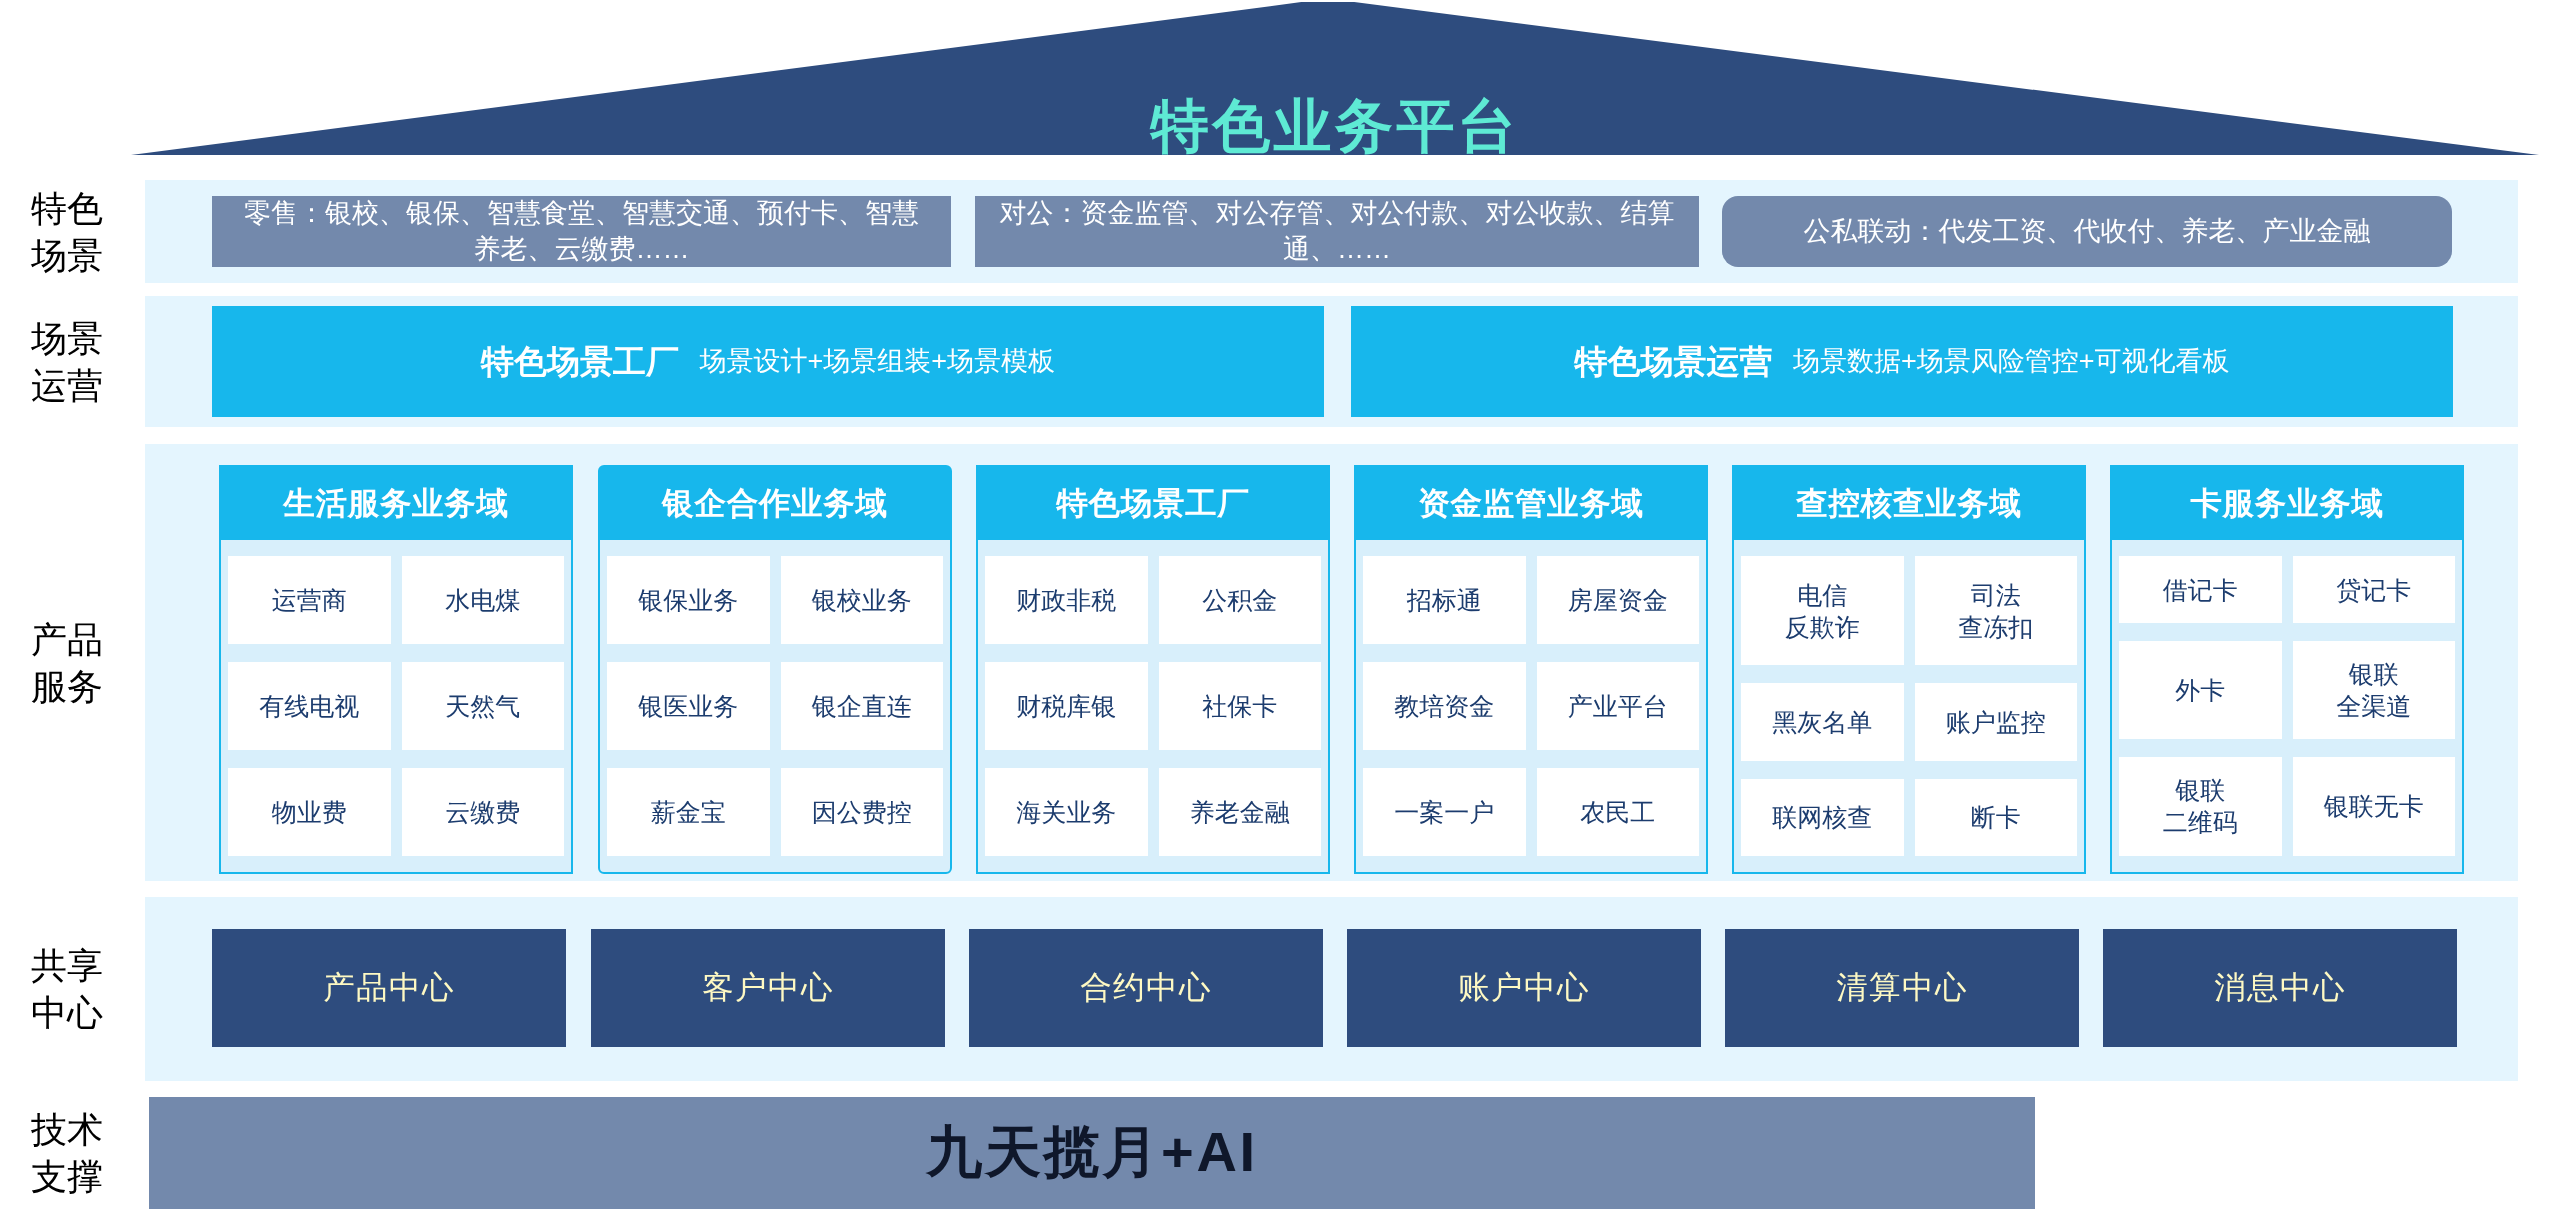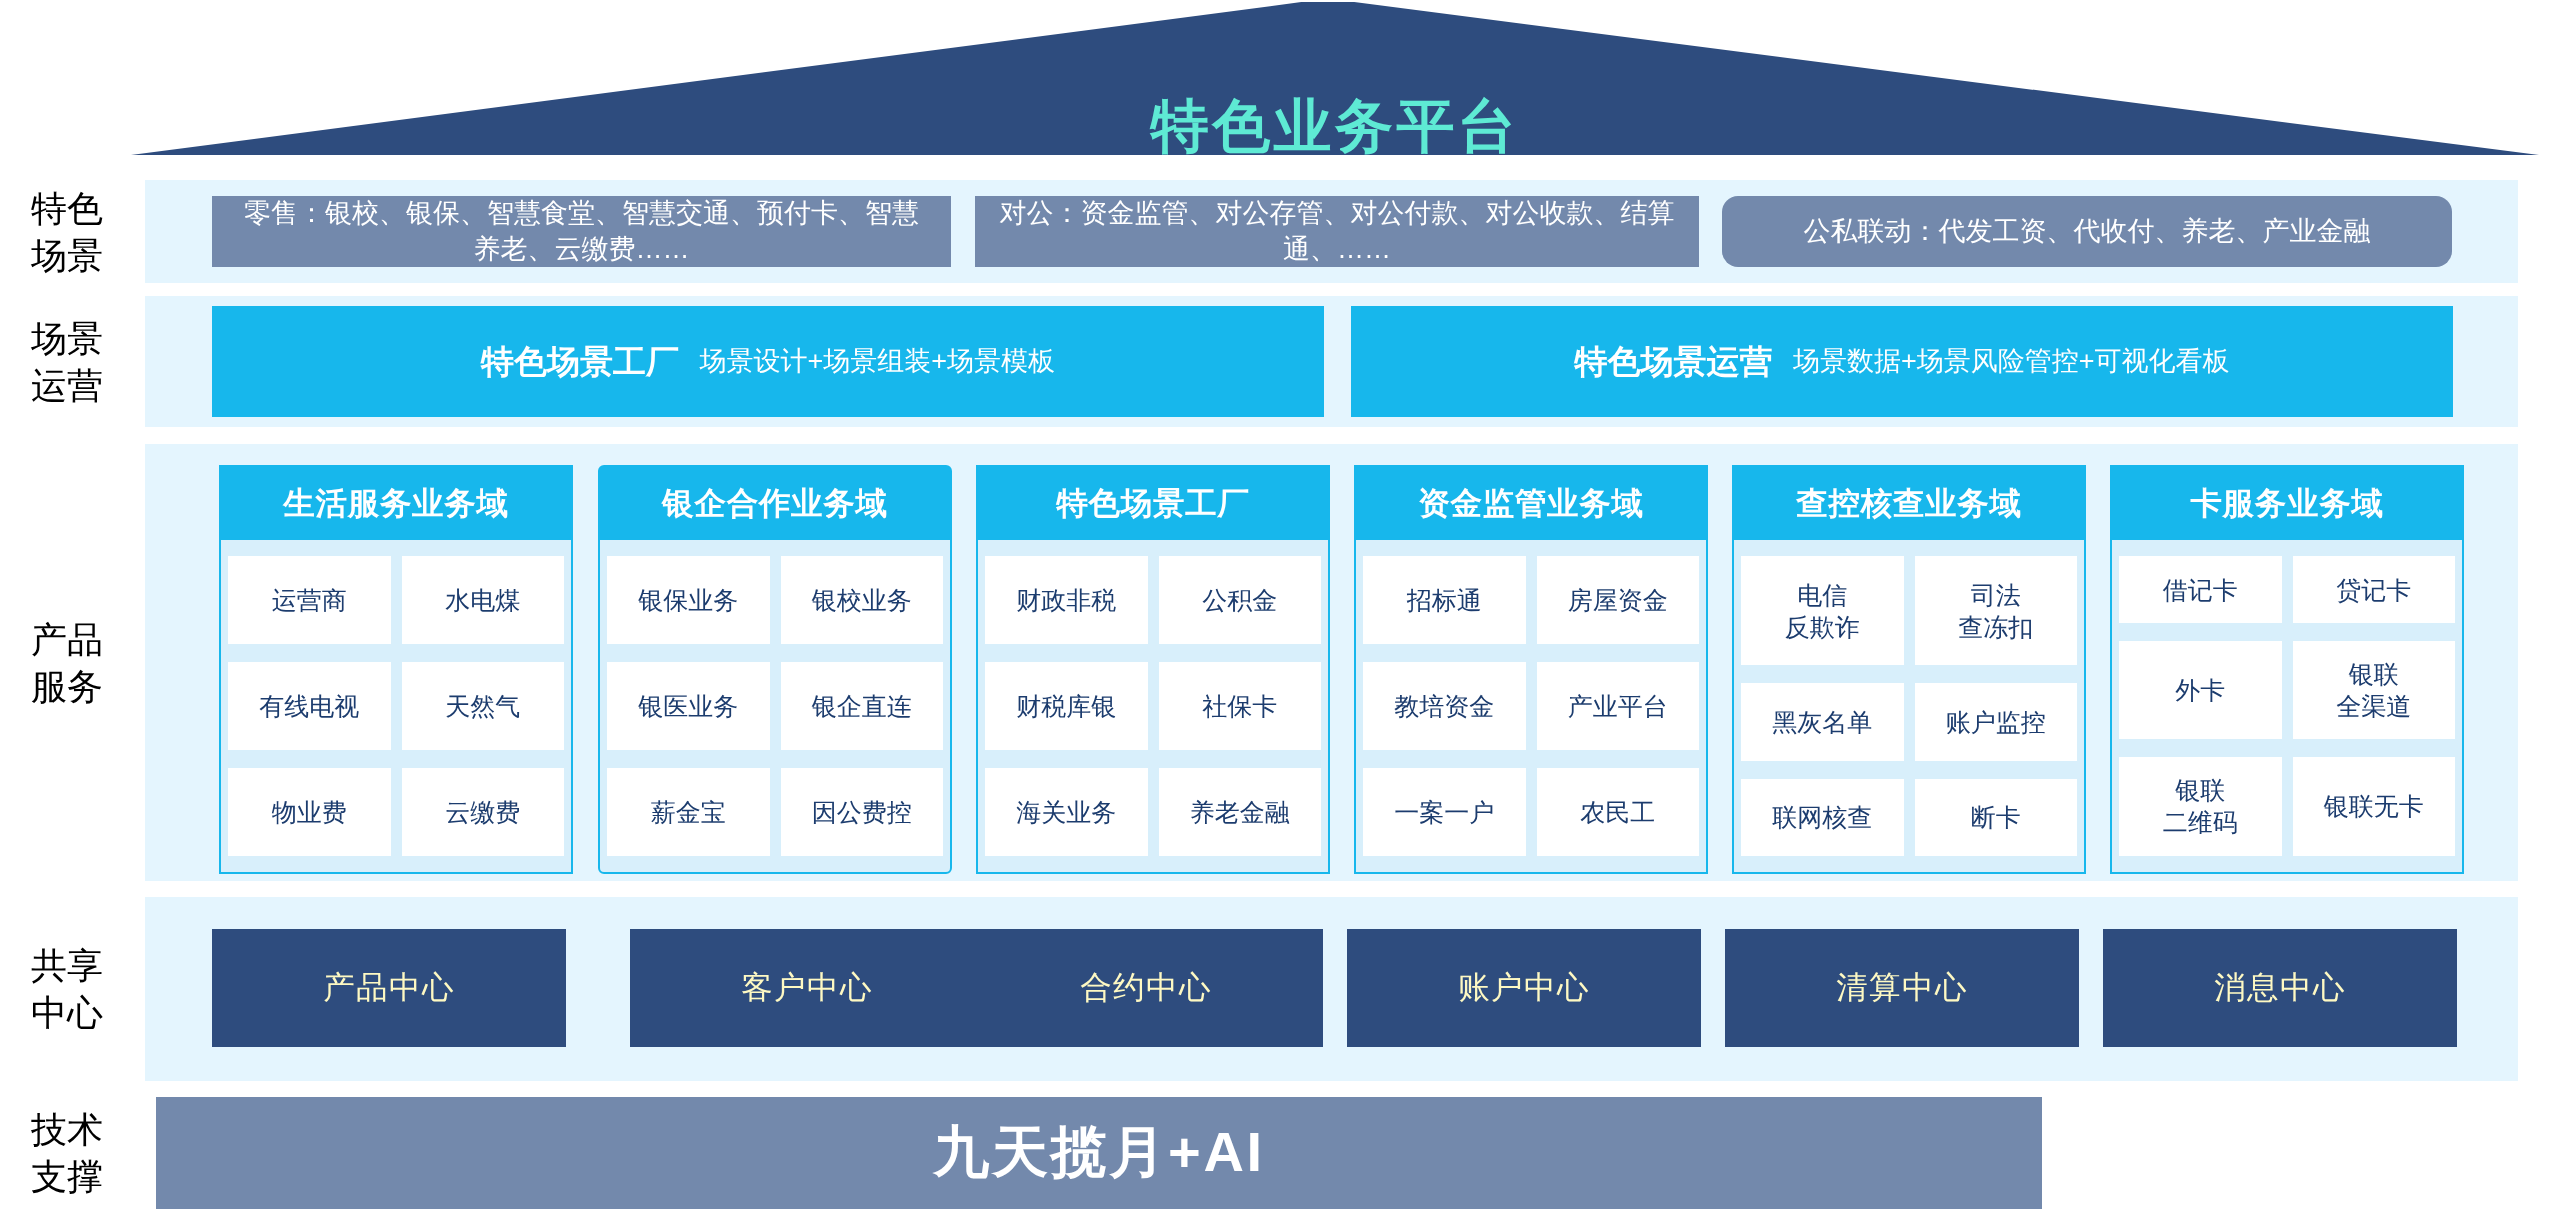--- a/index.html
+++ b/index.html
@@ -156,33 +156,33 @@
     width: 354px; height: 118px;
     background: #2E4C7E;
     color: #fef9c3;
     font-size: 31.5px;
     display: flex;
     align-items: center;
     justify-content: center;
     letter-spacing: 1.4px;
   }
   .center-box-0 { left: 67px; }
-  .center-box-1 { left: 446px; margin-left: 39px; }
+  .center-box-1 { left: 446px; }
   .center-box-2 { left: 824px; }
   .center-box-3 { left: 1202px; }
   .center-box-4 { left: 1580px; }
   .center-box-5 { left: 1958px; }
 
   
   .tech-bar {
     position: absolute;
-    left: 156px; top: 1097px;
+    left: 149px; top: 1097px;
     width: 1886px; height: 112px;
     background: #7389AC;
-    color: #ffffff;
+    color: #0f172a;
     font-weight: bold;
     font-size: 56px;
     letter-spacing: 2.7px;
     display: flex;
     align-items: center;
     justify-content: center;
   }
 </style>
 </head>
 <body>

